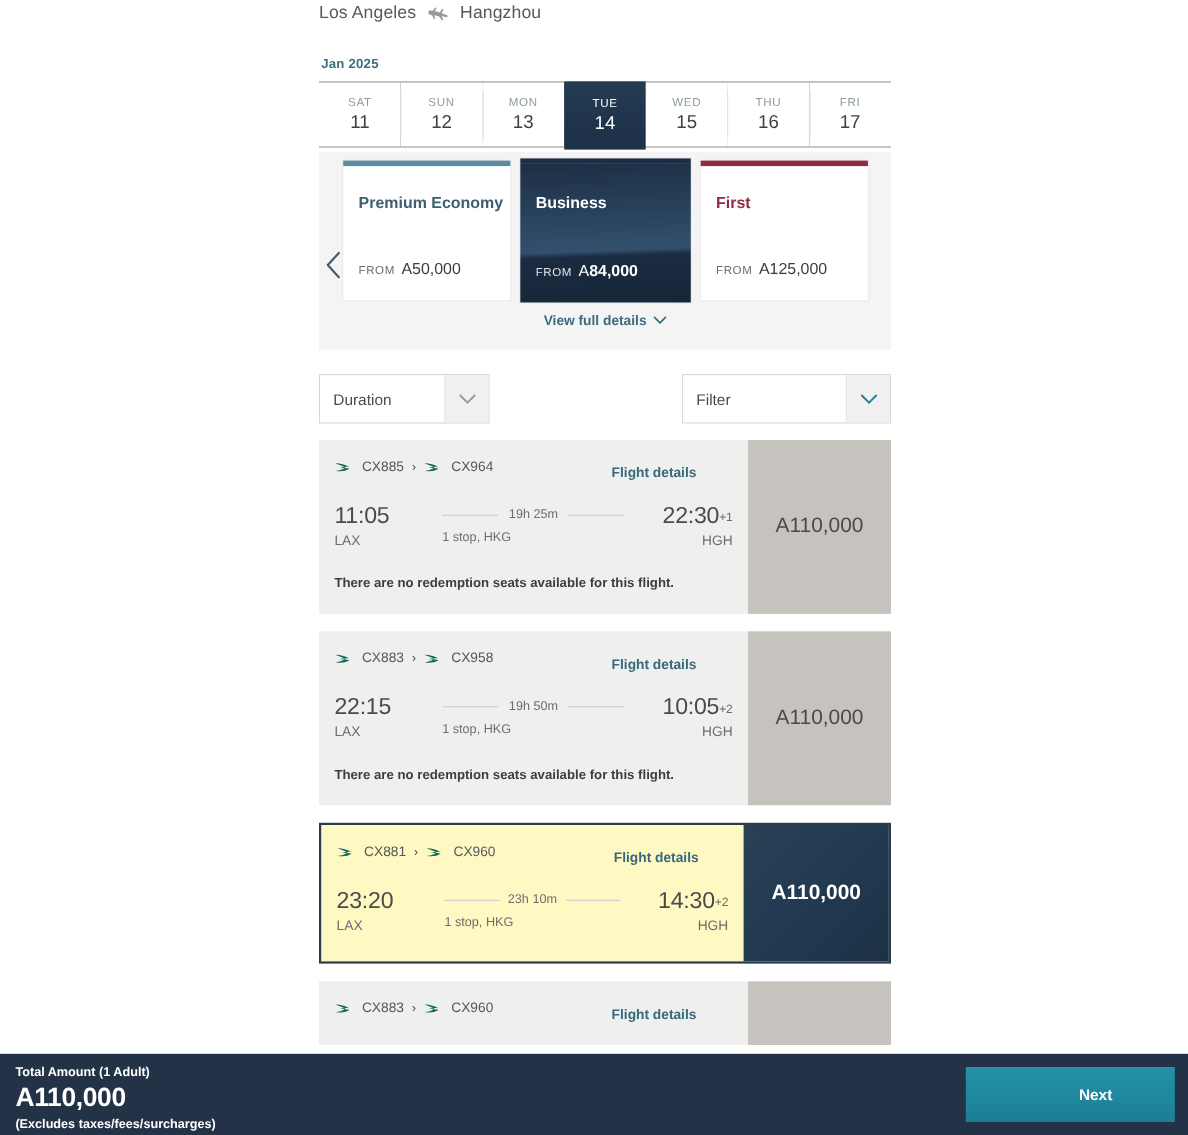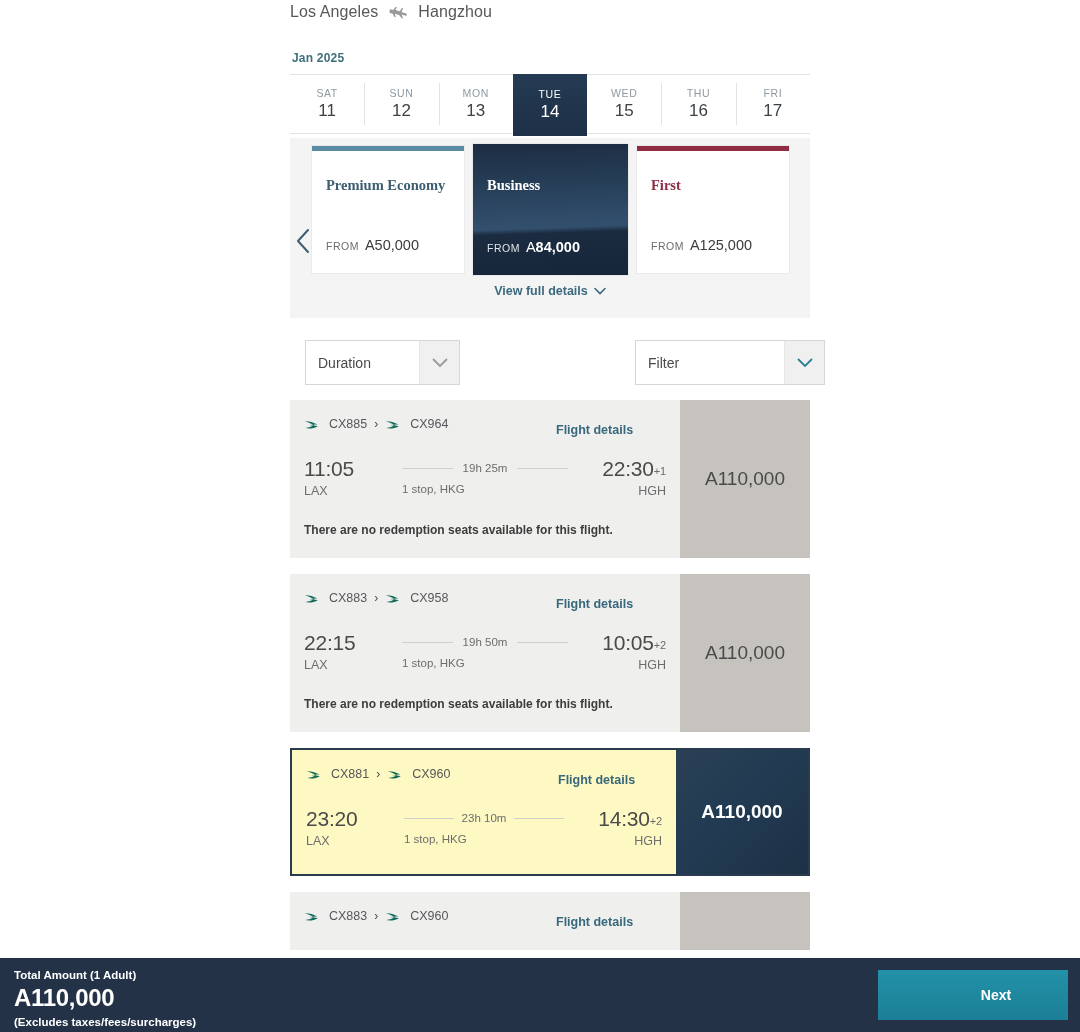--- a/index.html
+++ b/index.html
@@ -77,21 +77,21 @@
   .cabin-card {
     width: 152px; height: 127px;
     background: #ffffff;
     border-top: 5px solid #5a8ba3;
     position: relative;
     cursor: pointer;
     box-shadow: 0 0 0 1px rgba(0,0,0,0.04);
   }
   .cabin-card .cabin-name {
     position:absolute; left: 14px; top: 26px;
-    font-size: 14.5px; font-weight: bold; color: #3d5e70; font-family: Liberation Serif, serif;
+    font-size: 14.5px; font-weight: bold; color: #3d5e70;
   }
   .cabin-card .cabin-from {
     position:absolute; left: 14px; bottom: 20px;
     display:flex; align-items: baseline; gap: 6px;
   }
   .cabin-from .lbl { font-size: 10.5px; color: #6c6c6c; letter-spacing:.5px; }
   .cabin-from .amt { font-size: 14.5px; color: #3c3c3c; }
   .miles-sym { font-family: "Liberation Sans", sans-serif; font-weight: 400; }
 
   .cabin-card.pe { border-top-color:#5a8ba3; }
@@ -109,21 +109,21 @@
   .cabin-card.business .cabin-from .amt { color:#ffffff; font-weight:700; }
 
   .view-details {
     position:absolute; left:0; right:0; top: 146px;
     display:flex; align-items:center; justify-content:center; gap:6px;
     font-size: 12.5px; font-weight: bold; color: #3c6a7d;
     cursor:pointer;
   }
 
   
-  .filter-row { position:absolute; left:290px; top:340px; width:520px; height:45px;margin-left:15px; }
+  .filter-row { position:absolute; left:290px; top:340px; width:520px; height:45px; }
   .dropdown {
     position:absolute; top:0; height:45px;
     background:#fff; border:1px solid #d7d7d7;
     display:flex; align-items:center; cursor:pointer;
   }
   .dropdown .dd-label { padding-left:12px; font-size:14px; color:#4a4a4a; flex:1; }
   .dropdown .dd-arrow {
     width: 40px; height:100%; background:#f0f0f0;
     display:flex; align-items:center; justify-content:center;
     border-left: 1px solid #e6e6e6;

